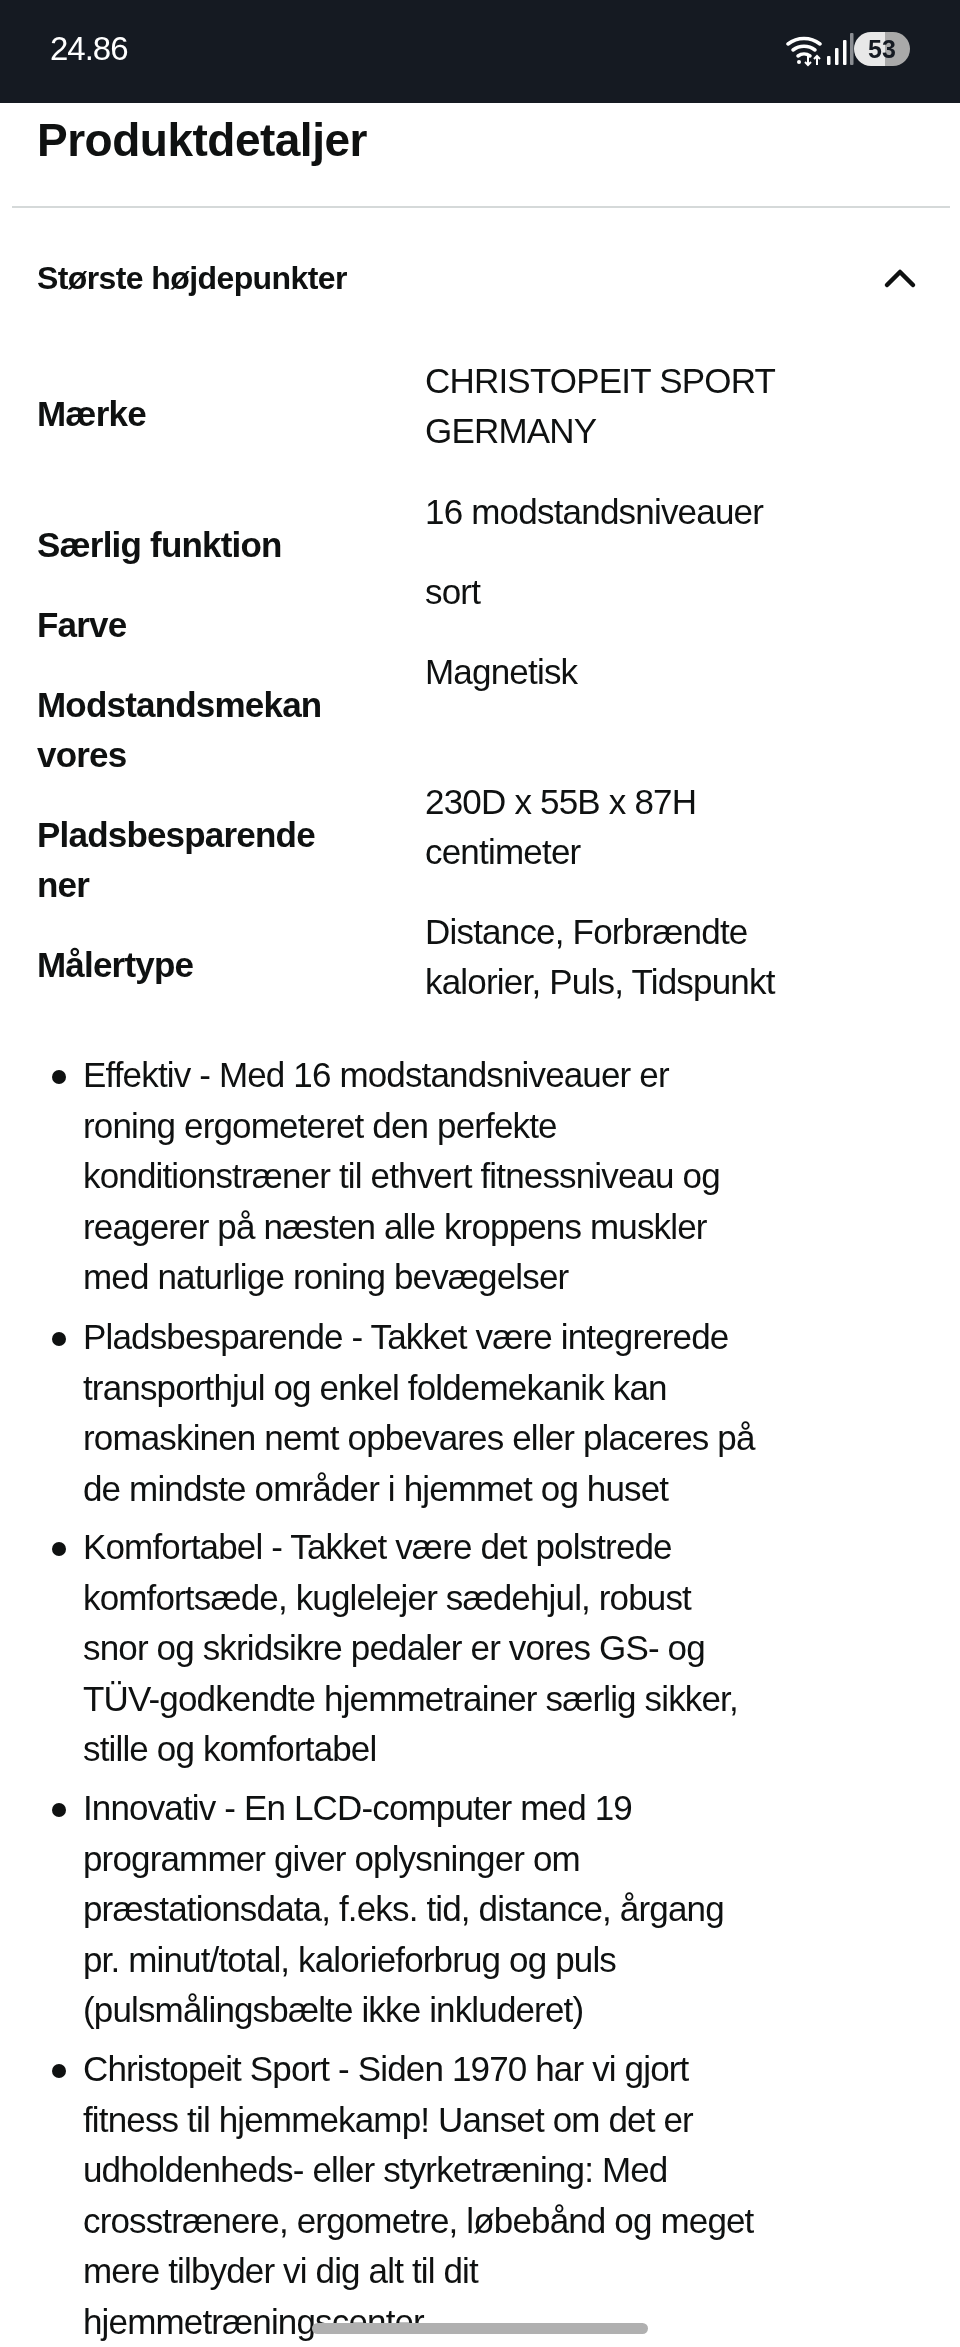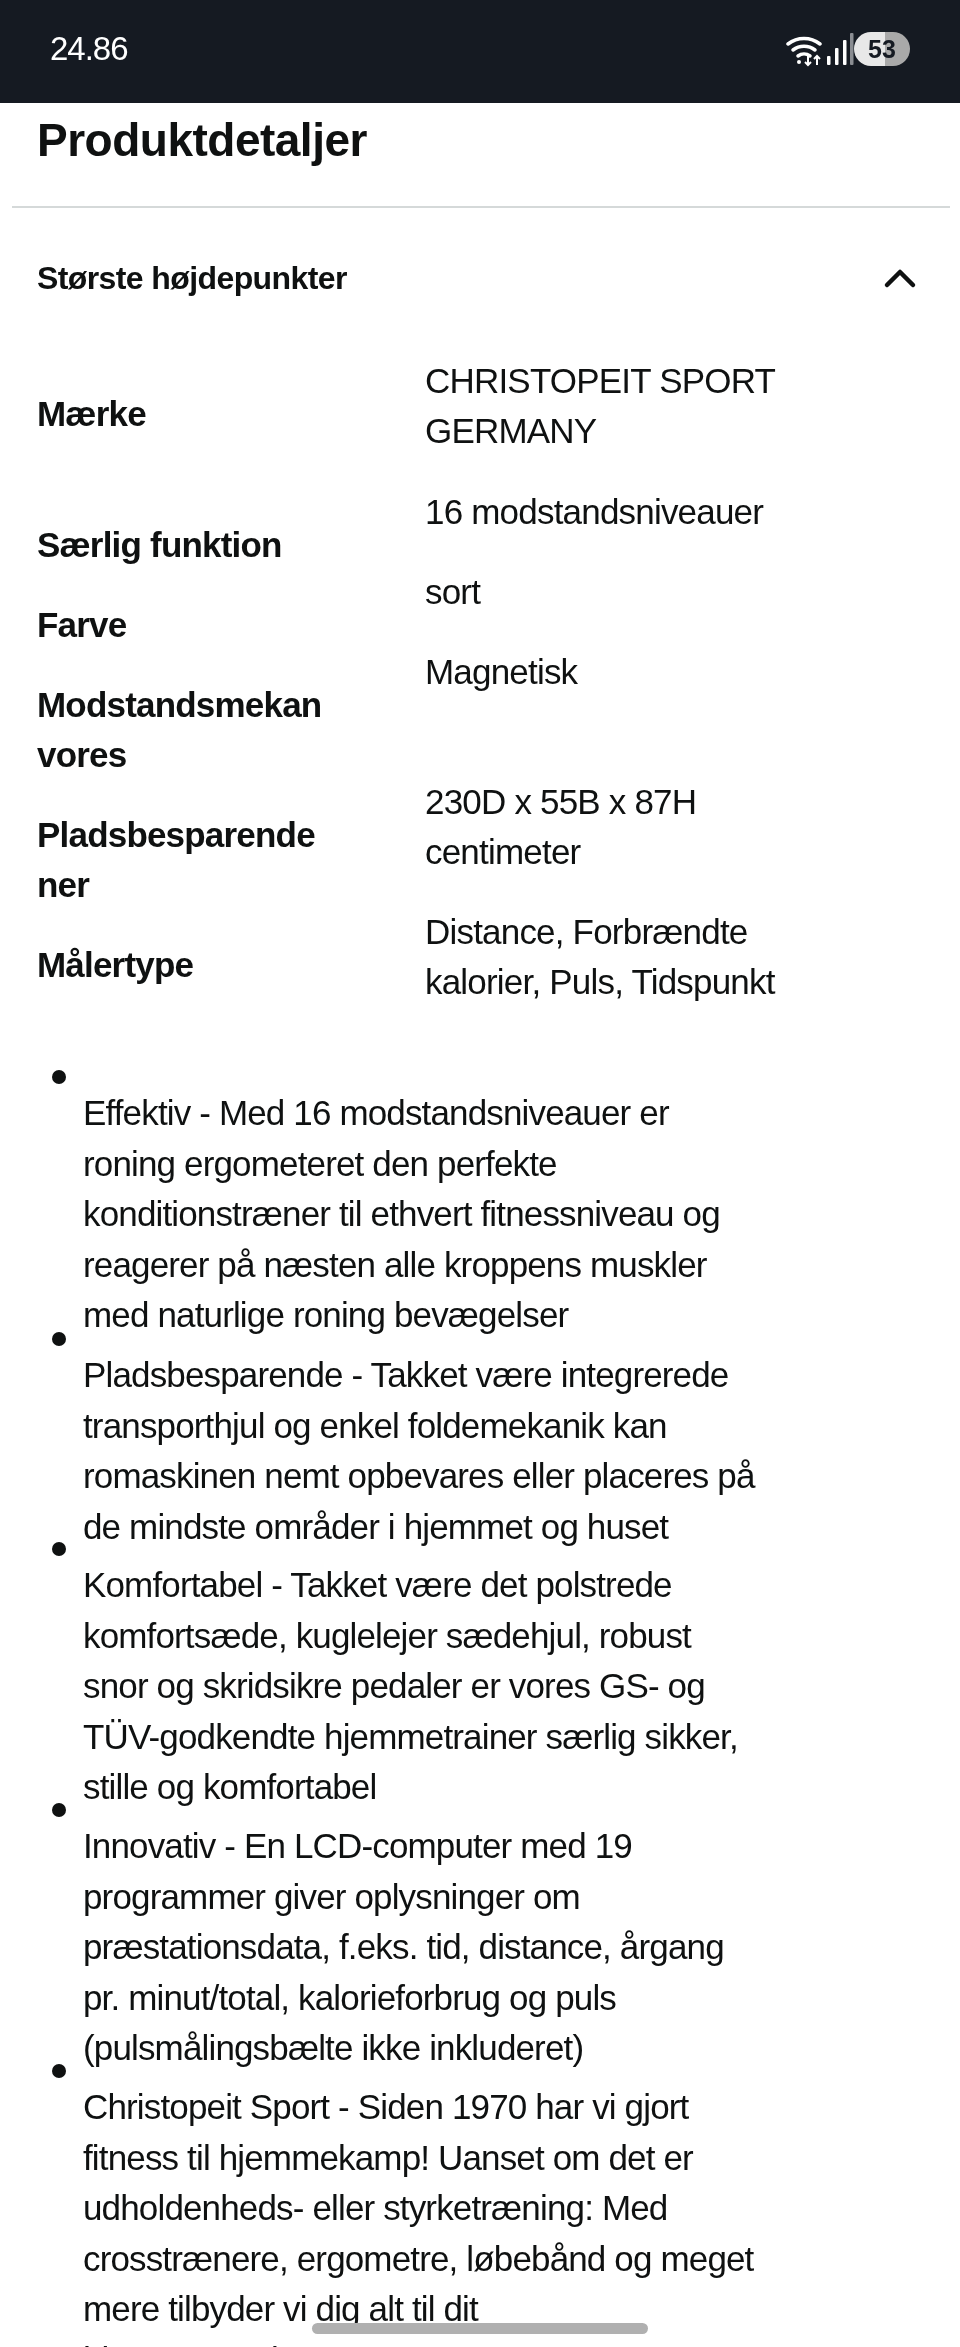--- a/index.html
+++ b/index.html
@@ -45,21 +45,21 @@
   }
   .bullets { position: absolute; left: 0; top: 1050px; width: 960px; margin: 0; padding: 0; list-style: none; }
   .bullet {
     position: absolute; left: 0; width: 960px;
   }
   .bullet-dot {
     position: absolute; left: 52px; width: 14px; height: 14px; border-radius: 50%; background: #0f1111;
   }
   .bullet-text {
     position: absolute; left: 83px; width: 870px; font-size: 35px; line-height: 50.5px;
-    letter-spacing: -0.85px; white-space: pre-line; color: #0f1111; margin-top: 38px;
+    letter-spacing: -0.85px; white-space: pre-line; color: #0f1111;
   }
   .home-indicator {
     position: absolute; left: 312px; top: 2323px; width: 336px; height: 11px; border-radius: 6px; background: #b0b0b0;
   }
 </style>
 </head>
 <body>
 
 <div class="status-bar">
   <span class="status-time">24.86</span>

